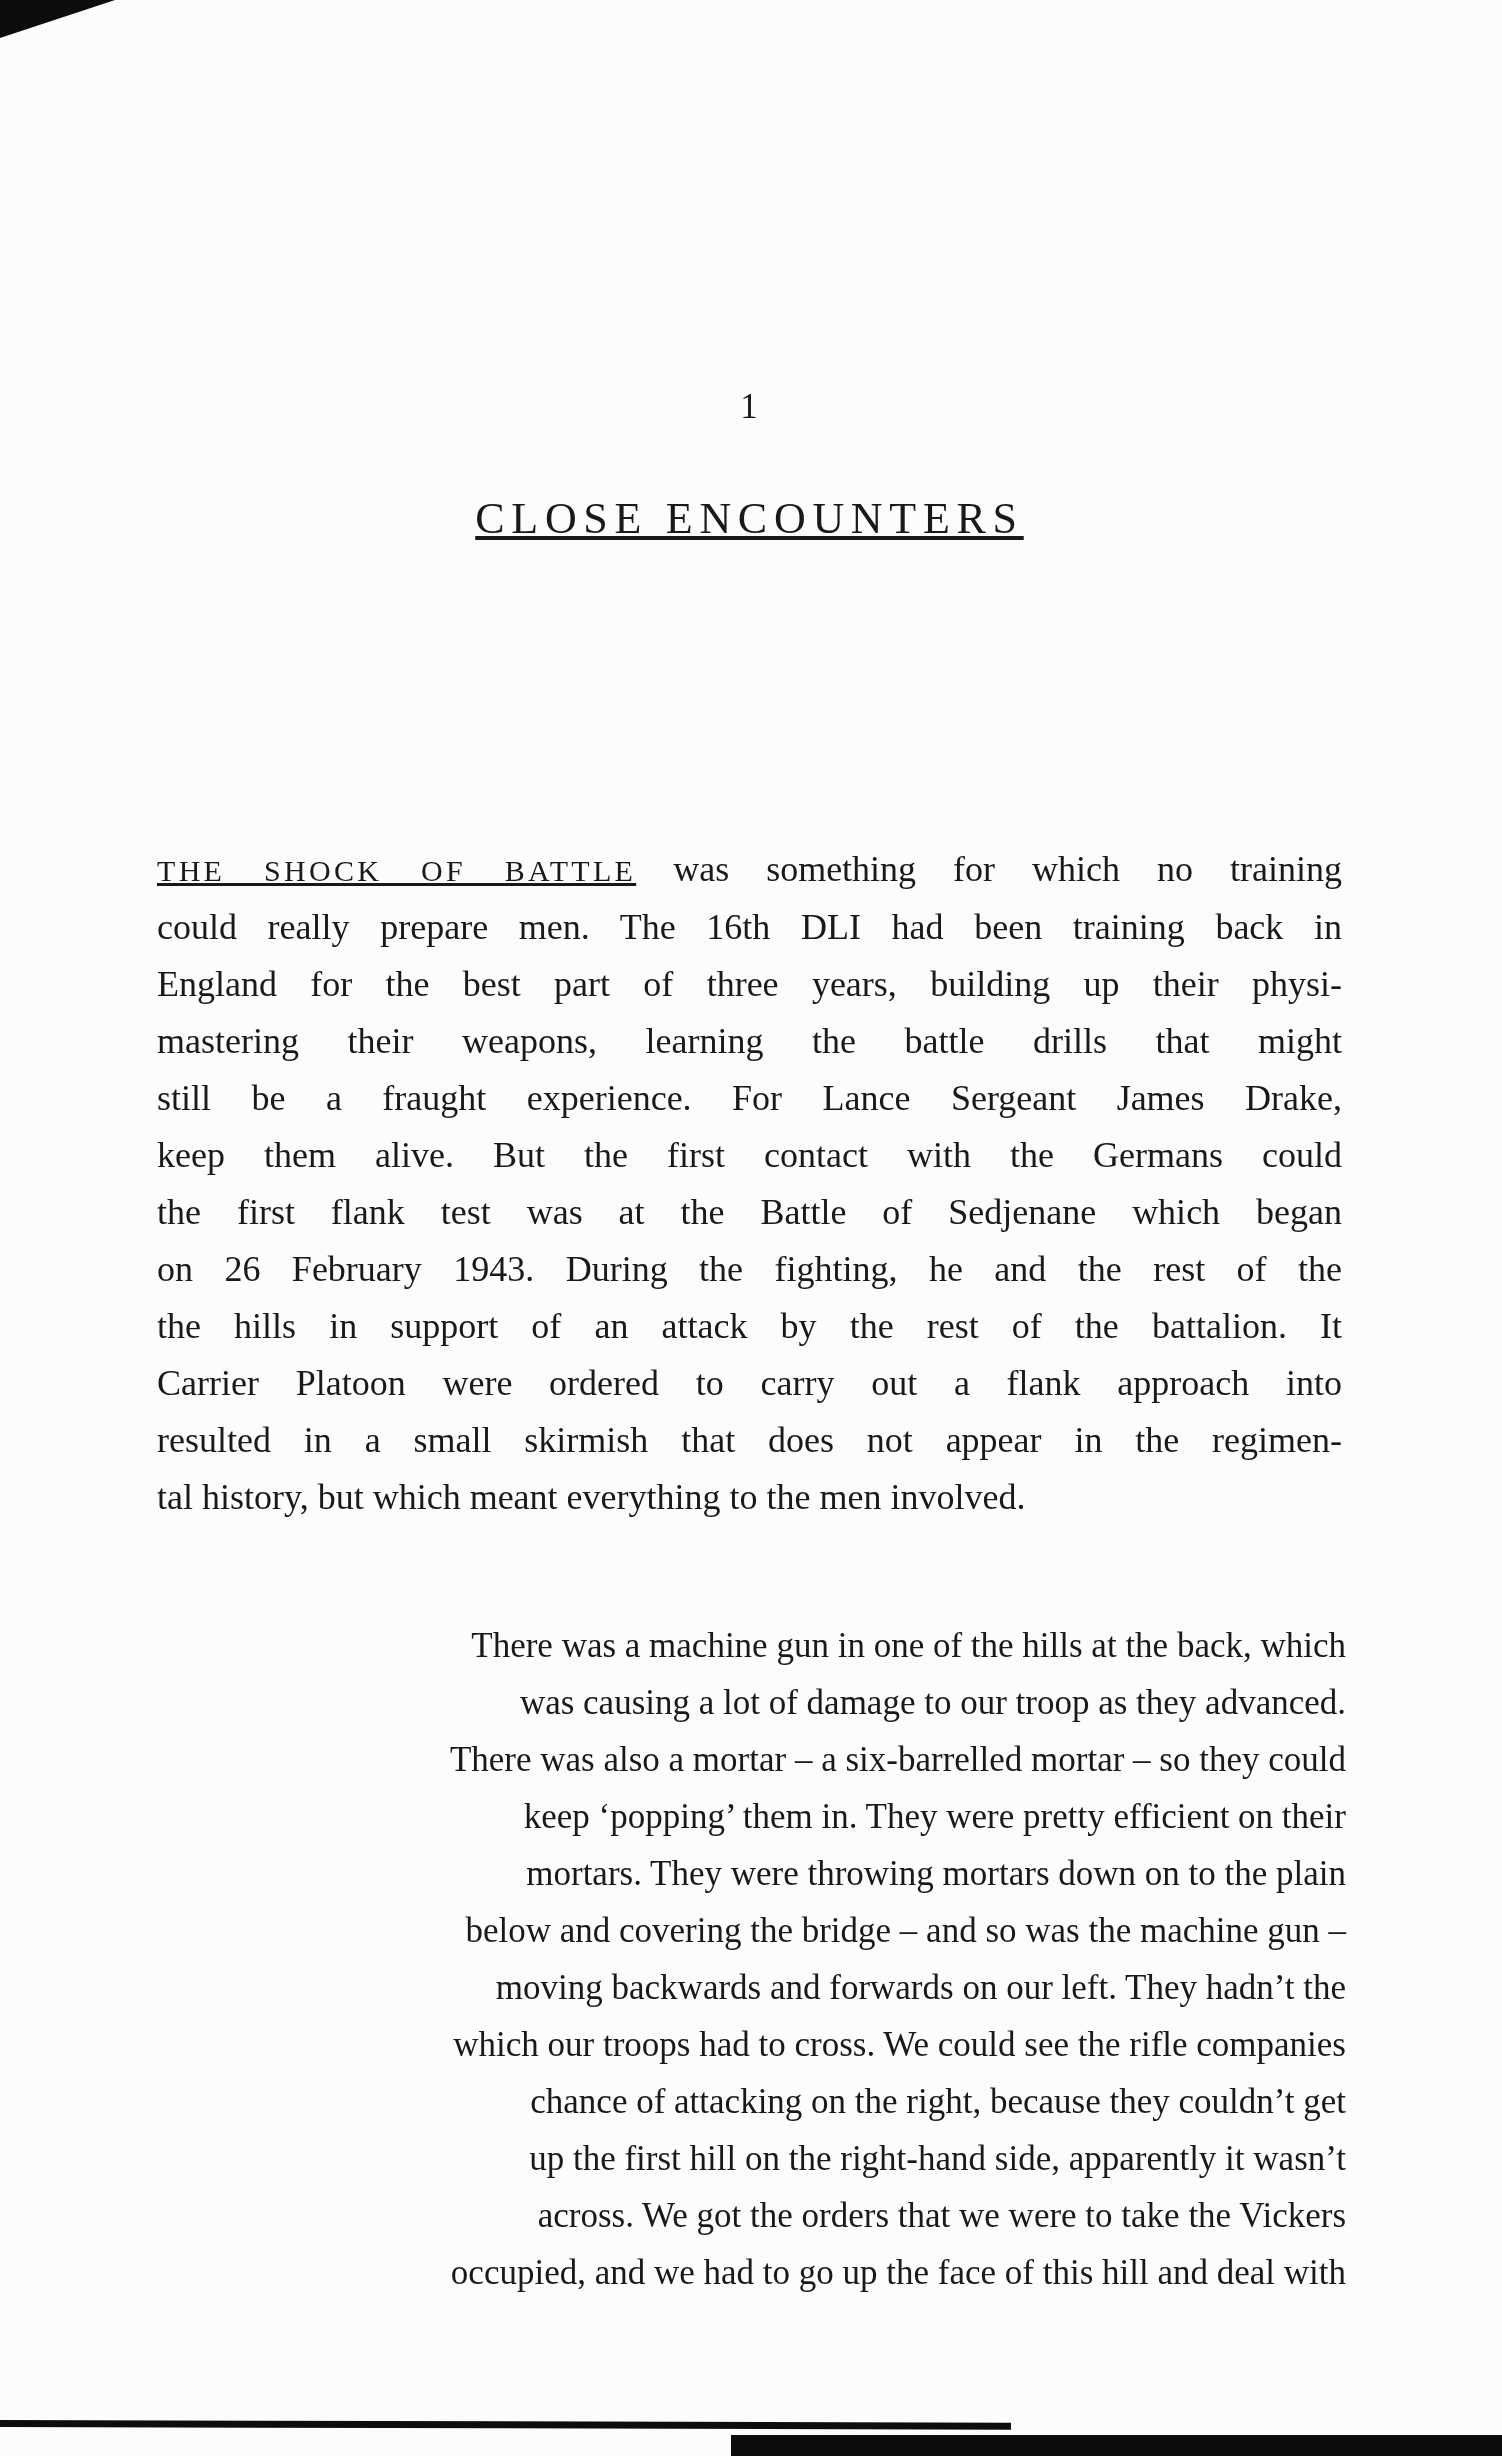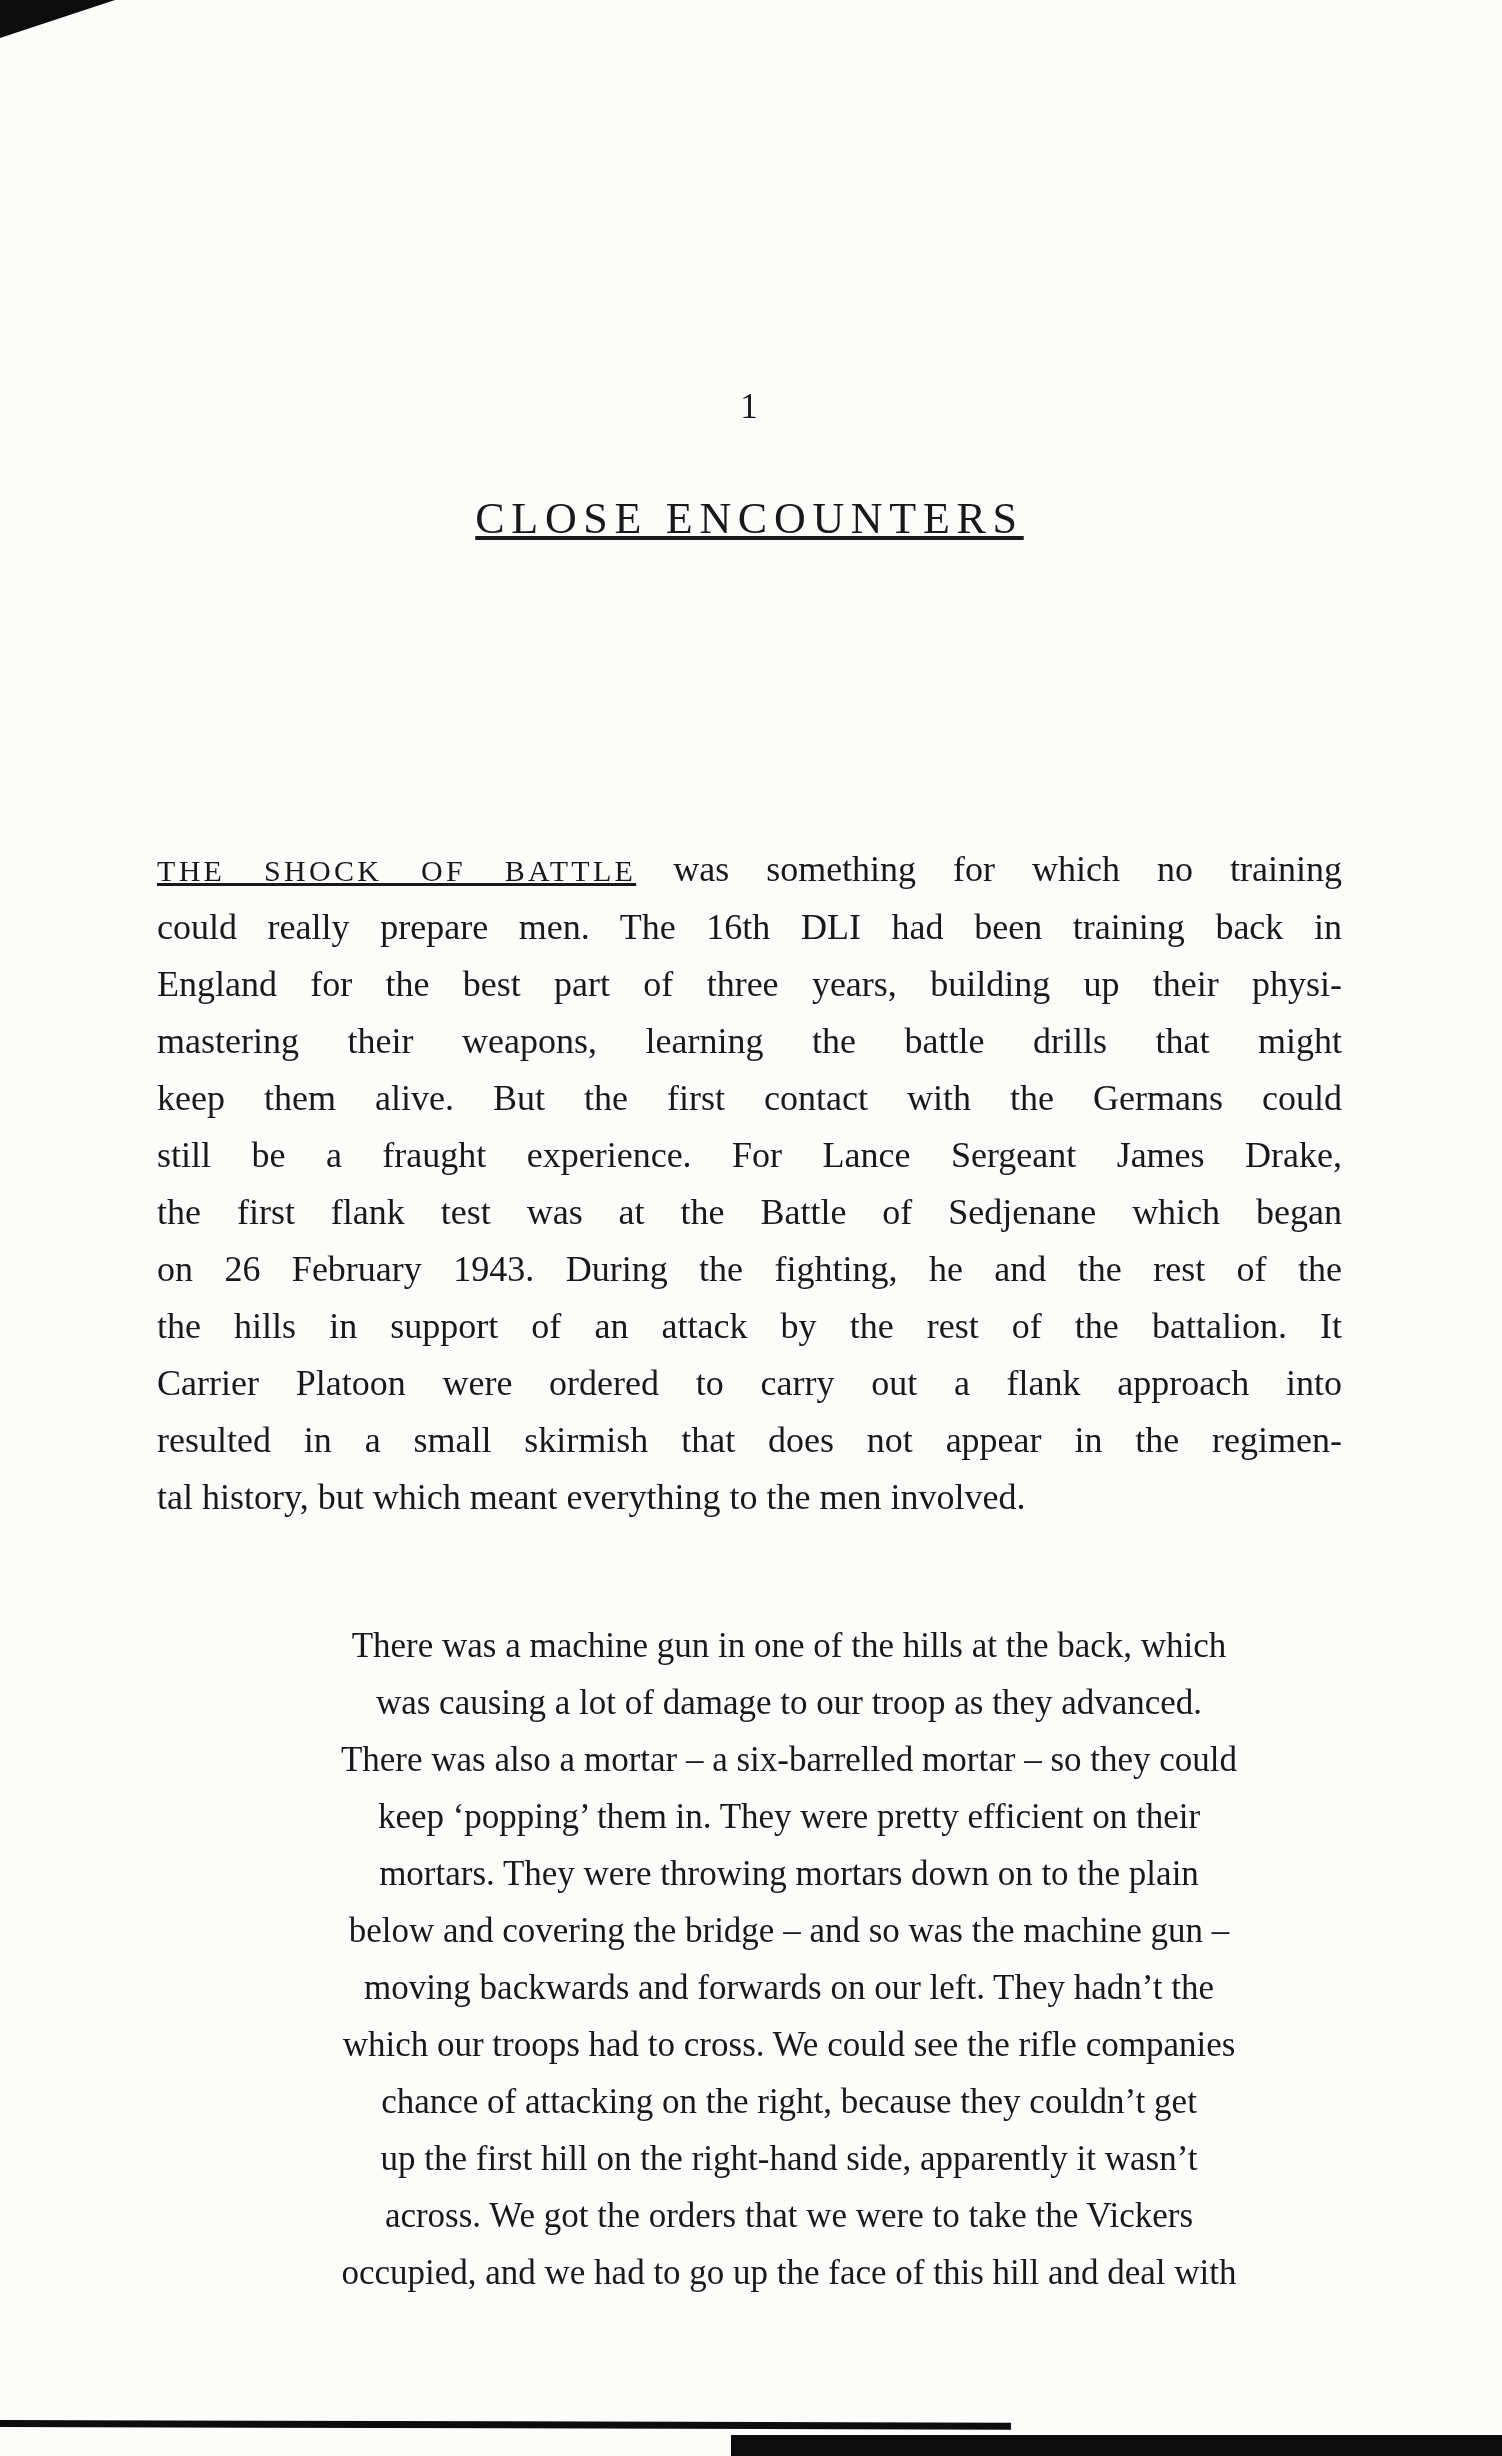--- a/index.html
+++ b/index.html
@@ -91,21 +91,21 @@
 
   .quote {
     position: absolute;
     left: 75px;
     top: 1617px;
     width: 1114px;
     font-size: 35px;
     line-height: 57px;
   }
   .quote .line {
-    text-align: center;
+    text-align: right;
   }
 </style>
 </head>
 <body>
 
 <div class="page">
 
   <div class="mark-top-left"></div>
   <div class="mark-bottom-line"></div>
   <div class="mark-bottom-bar"></div>
@@ -115,22 +115,22 @@
     <div class="page-number">1</div>
 
     <div class="chapter-title">CLOSE ENCOUNTERS</div>
 
     <div class="para">
       <div class="line first-line"><span class="smallcaps">THE SHOCK OF BATTLE</span><span> was something for which no training</span></div>
       <div class="lines">
           <div class="line">could really prepare men. The 16th DLI had been training back in</div>
           <div class="line">England for the best part of three years, building up their physi-</div>
           <div class="line">mastering their weapons, learning the battle drills that might</div>
+          <div class="line">still be a fraught experience. For Lance Sergeant James Drake,</div>
           <div class="line">keep them alive. But the first contact with the Germans could</div>
-          <div class="line">still be a fraught experience. For Lance Sergeant James Drake,</div>
           <div class="line">the first flank test was at the Battle of Sedjenane which began</div>
           <div class="line">on 26 February 1943. During the fighting, he and the rest of the</div>
           <div class="line">the hills in support of an attack by the rest of the battalion. It</div>
           <div class="line">Carrier Platoon were ordered to carry out a flank approach into</div>
           <div class="line">resulted in a small skirmish that does not appear in the regimen-</div>
           <div class="line">tal history, but which meant everything to the men involved.</div>
         </div>
     </div>
 
     <div class="quote">

